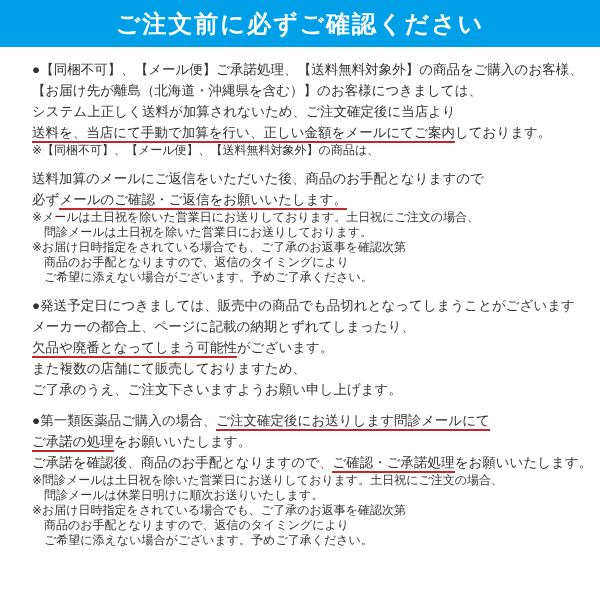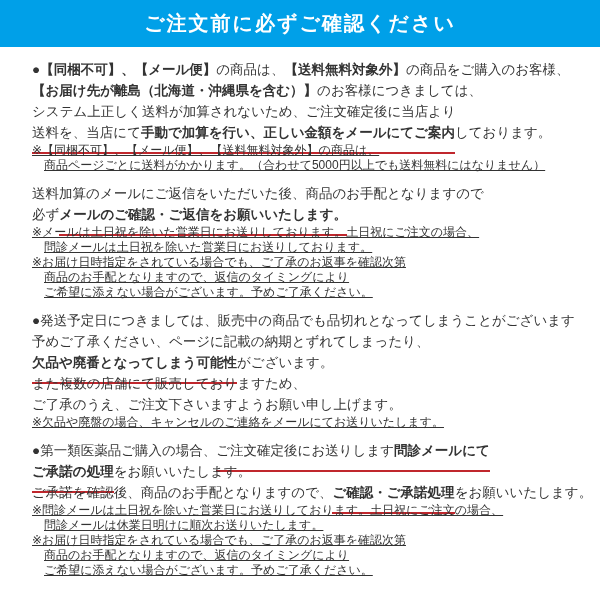--- a/index.html
+++ b/index.html
@@ -10,67 +10,65 @@
     color: var(--text_color, #333333);
     overflow: hidden;
   }
   .notice-header {
     height: 47px;
     background: var(--header_bg, #00a0e8);
     display: flex; align-items: center; justify-content: center;
   }
   .notice-header .title {
     color: var(--header_text, #ffffff);
-    font-size: 20px;
+    font-size: 24px;
     font-weight: bold;
     letter-spacing: 2px;
   }
   .notice-body {
     padding: 12px 4px 0 32px;
   }
   .line { white-space: nowrap; }
   .line.main { font-size: 13.5px; line-height: 21px; }
-  .line.note { font-size: 12px; line-height: 15px; text-decoration: underline; }
+  .line.note { font-size: 12px; line-height: 15px; }
   .line.note.cont { padding-left: 12px; }
-  .seg.b { font-weight: bold; }
+  .seg.b { font-weight: normal; }
   .seg.u {
     border-bottom: 2px solid var(--underline_red, #c0272d);
-    padding-bottom: 12px;
+    padding-bottom: 1px;
   }
   .spacer { height: 10px; }
 </style>
 </head>
 <body style="--header_bg: #00a0e8; --header_text: #ffffff; --text_color: #333333; --underline_red: #c0272d;">
 
 <div class="notice-header">
   <span class="title">ご注文前に必ずご確認ください</span>
 </div>
 
 <div class="notice-body">
-    <div class="line main"><span class="seg">●</span><span class="seg b">【同梱不可】、【メール便】</span><span class="seg">の商品は、</span><span class="seg b">【送料無料対象外】</span><span class="seg">の商品をご購入のお客様、</span></div>
+    <div class="line main"><span class="seg">●</span><span class="seg b">【同梱不可】、【メール便】</span><span class="seg">ご承諾処理、</span><span class="seg b">【送料無料対象外】</span><span class="seg">の商品をご購入のお客様、</span></div>
     <div class="line main"><span class="seg b">【お届け先が離島（北海道・沖縄県を含む）】</span><span class="seg">のお客様につきましては、</span></div>
     <div class="line main"><span class="seg">システム上正しく送料が加算されないため、ご注文確定後に当店より</span></div>
     <div class="line main"><span class="seg u">送料を、当店にて</span><span class="seg b u">手動で加算を行い、正しい金額をメールにてご案内</span><span class="seg">しております。</span></div>
     <div class="line note"><span class="seg">※【同梱不可】、【メール便】、【送料無料対象外】の商品は、</span></div>
-    <div class="line note cont"><span class="seg">商品ページごとに送料がかかります。（合わせて5000円以上でも送料無料にはなりません）</span></div>
     <div class="spacer"></div>
     <div class="line main"><span class="seg">送料加算のメールにご返信をいただいた後、商品のお手配となりますので</span></div>
     <div class="line main"><span class="seg">必ず</span><span class="seg b u">メールのご確認・ご返信をお願いいたします。</span></div>
     <div class="line note"><span class="seg">※メールは土日祝を除いた営業日にお送りしております。土日祝にご注文の場合、</span></div>
     <div class="line note cont"><span class="seg">問診メールは土日祝を除いた営業日にお送りしております。</span></div>
     <div class="line note"><span class="seg">※お届け日時指定をされている場合でも、ご了承のお返事を確認次第</span></div>
     <div class="line note cont"><span class="seg">商品のお手配となりますので、返信のタイミングにより</span></div>
     <div class="line note cont"><span class="seg">ご希望に添えない場合がございます。予めご了承ください。</span></div>
     <div class="spacer"></div>
     <div class="line main"><span class="seg">●発送予定日につきましては、販売中の商品でも品切れとなってしまうことがございます</span></div>
-    <div class="line main"><span class="seg">予めご了承ください、ページに記載の納期とずれてしまったり、</span></div>
+    <div class="line main"><span class="seg">メーカーの都合上、ページに記載の納期とずれてしまったり、</span></div>
     <div class="line main"><span class="seg b u">欠品や廃番となってしまう可能性</span><span class="seg">がございます。</span></div>
     <div class="line main"><span class="seg">また複数の店舗にて販売しておりますため、</span></div>
     <div class="line main"><span class="seg">ご了承のうえ、ご注文下さいますようお願い申し上げます。</span></div>
-    <div class="line note"><span class="seg">※欠品や廃盤の場合、キャンセルのご連絡をメールにてお送りいたします。</span></div>
     <div class="spacer"></div>
     <div class="line main"><span class="seg">●第一類医薬品ご購入の場合、</span><span class="seg u">ご注文確定後にお送りします</span><span class="seg b u">問診メールにて</span></div>
     <div class="line main"><span class="seg b u">ご承諾の処理</span><span class="seg">をお願いいたします。</span></div>
     <div class="line main"><span class="seg">ご承諾を確認後、商品のお手配となりますので、</span><span class="seg b u">ご確認・ご承諾処理</span><span class="seg">をお願いいたします。</span></div>
     <div class="line note"><span class="seg">※問診メールは土日祝を除いた営業日にお送りしております。土日祝にご注文の場合、</span></div>
     <div class="line note cont"><span class="seg">問診メールは休業日明けに順次お送りいたします。</span></div>
     <div class="line note"><span class="seg">※お届け日時指定をされている場合でも、ご了承のお返事を確認次第</span></div>
     <div class="line note cont"><span class="seg">商品のお手配となりますので、返信のタイミングにより</span></div>
     <div class="line note cont"><span class="seg">ご希望に添えない場合がございます。予めご了承ください。</span></div>
   </div>

